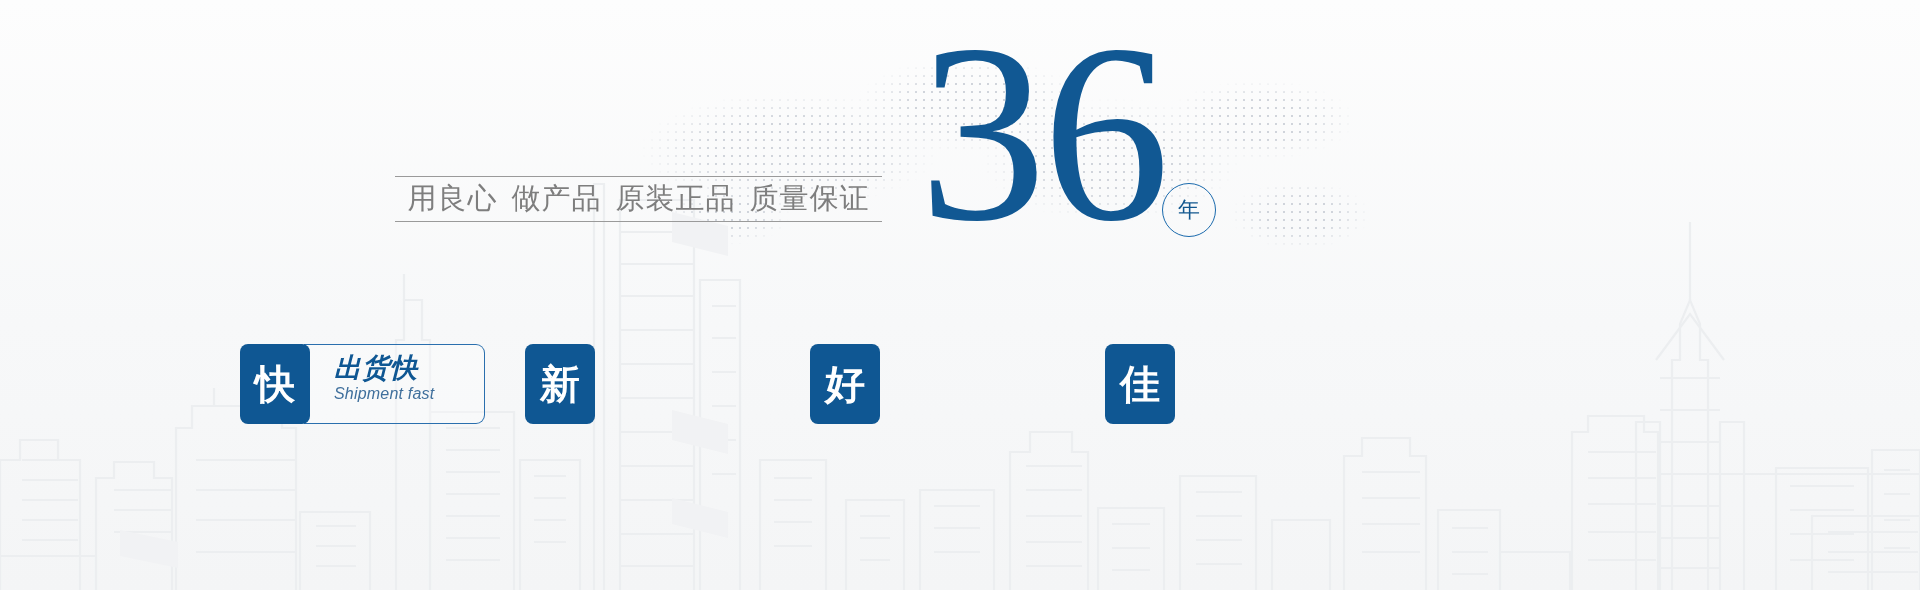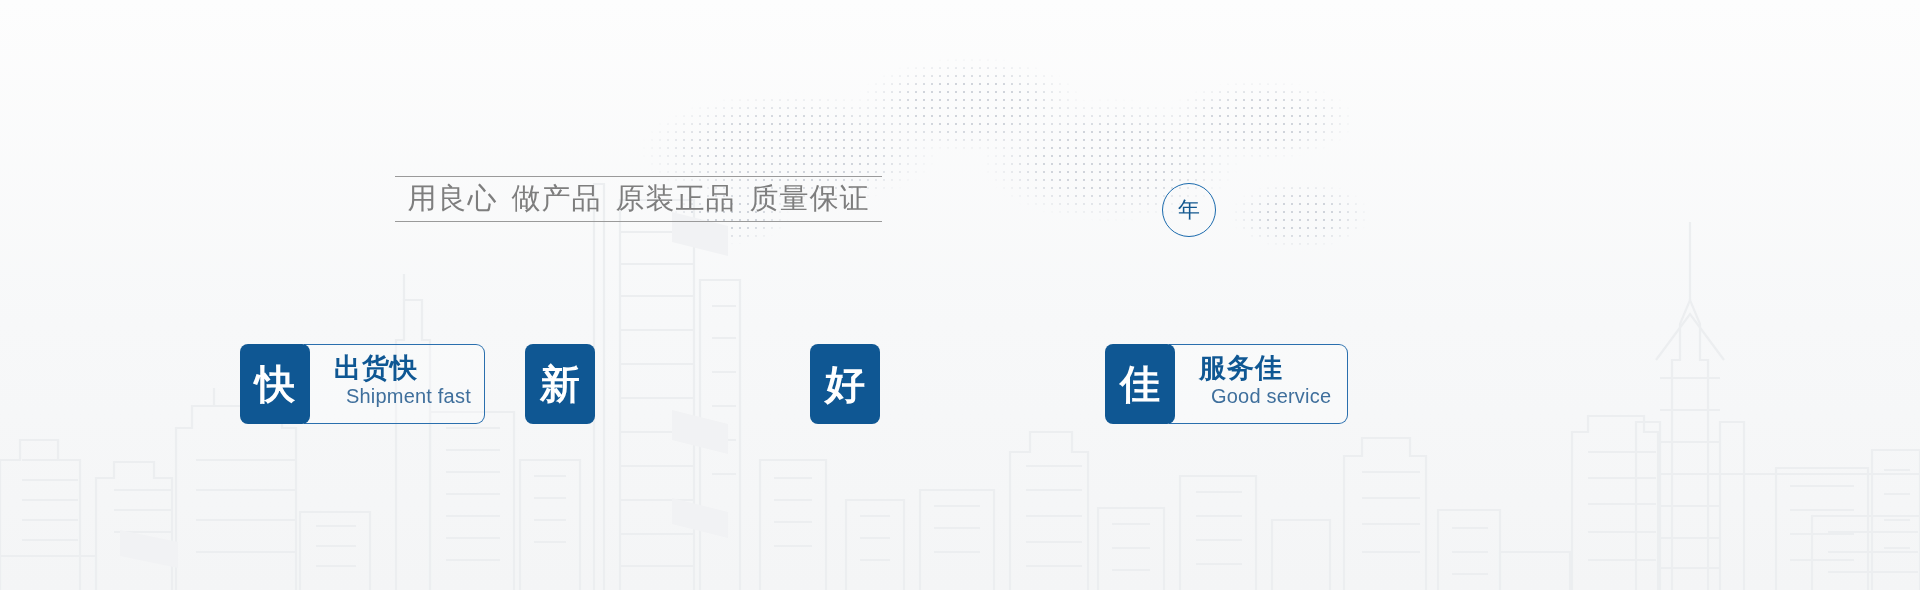--- a/index.html
+++ b/index.html
@@ -82,28 +82,28 @@
     width:70px;background:#0f5793;color:#ffffff;
     border-radius:8px;
     display:flex;align-items:center;justify-content:center;
     font-size:40px;font-weight:700;line-height:1;
     position:relative;z-index:2;
   }
   .card .body{
     flex:1;border:1.3px solid #2a6fae;border-left:none;
     border-radius:0 9px 9px 0;
     margin-left:-6px;padding:9px 0 0 30px;
-    box-sizing:border-box;background:rgba(255,255,255,0.25);
+    box-sizing:border-box;background:rgba(255,255,255,0.25);font-style:italic;
   }
   .card .cn{
     font-size:27px;font-weight:700;color:#0f5793;
     line-height:1.04;letter-spacing:1px;
   }
   .card .en{
-    font-size:20px;color:#3f6f9c;margin-top:3px;letter-spacing:.2px;margin-left:12px;
+    font-size:16px;color:#3f6f9c;margin-top:3px;letter-spacing:.2px;
   }
   .c0{left:0px;width:245px;}
   .c1{left:285px;width:245px;}
   .c2{left:570px;width:252px;}
   .c3{left:865px;width:243px;}
 </style>
 </head>
 <body>
 
 <div class="banner">
@@ -186,20 +186,21 @@
     </svg>
   </div>
 
 
   <div class="subwrap">
     <div class="subtitle">
       <span>用良心</span><span>做产品</span><span>原装正品</span><span>质量保证</span>
     </div>
   </div>
 
+  <div class="bignum">36</div>
   <div class="yearbadge">
     <span>年</span>
   </div>
 
   <div class="cards">
 
     <div class="card c0">
       <div class="badge">
         <span>快</span>
       </div>
@@ -218,20 +219,16 @@
     <div class="card c2">
       <div class="badge">
         <span>好</span>
       </div>
     </div>
 
     <div class="card c3">
       <div class="badge">
         <span>佳</span>
       </div>
-      <div class="body">
-        <div class="cn">服务佳</div>
-        <div class="en">Good service</div>
-      </div>
     </div>
 
   </div>
 </div>
 
 </body></html>

